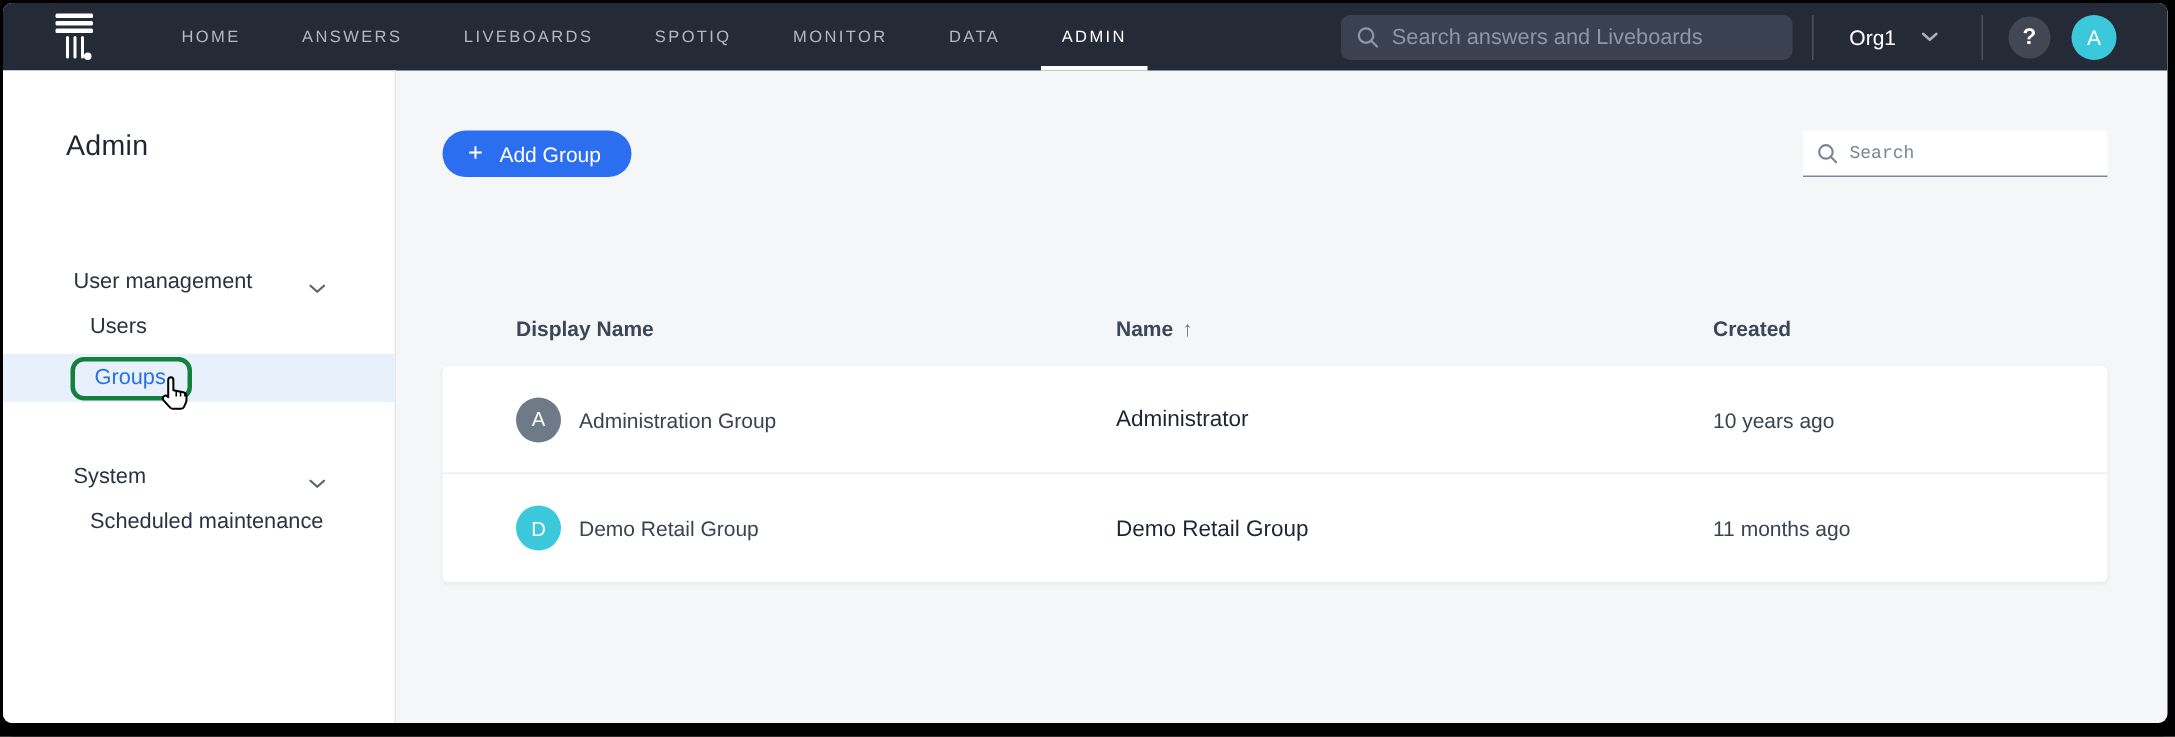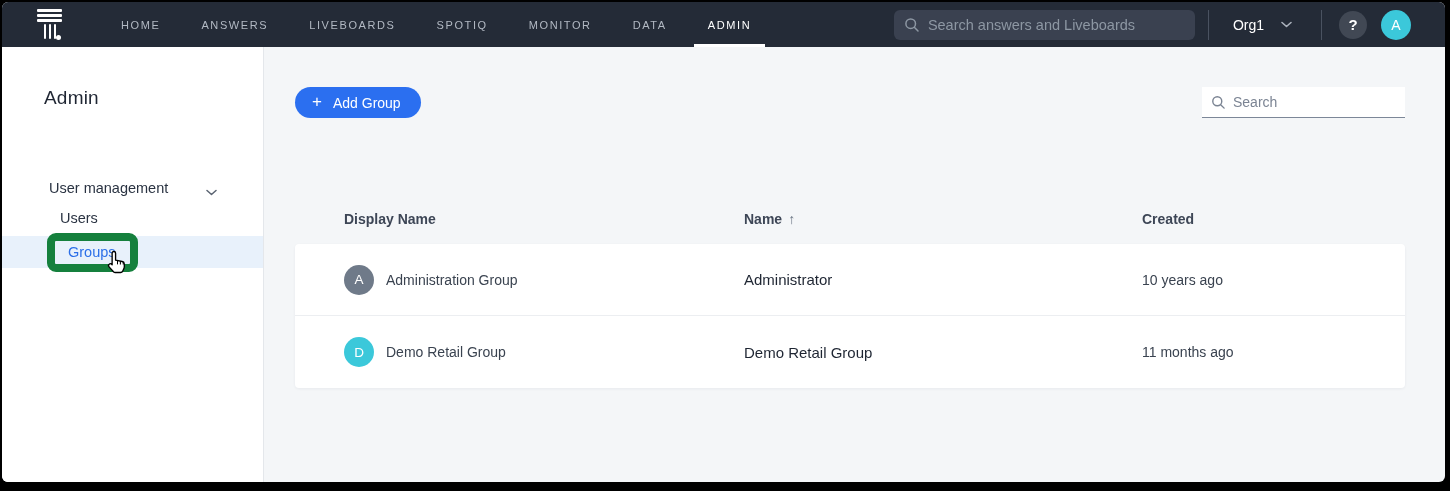--- a/index.html
+++ b/index.html
@@ -38,31 +38,31 @@
   
   .page-body { flex:1; display:flex; min-height:0; }
 
   .sidebar { width:262px; flex-shrink:0; background:#fff; border-right:1px solid #e4e7eb; position:relative; }
   .sidebar-title { margin:40px 0 0 42px; font-size:19px; color:#1f2633; font-weight:500; letter-spacing:0.2px; }
   .side-section { margin-top:57px; }
   .side-section.second { margin-top:28px; }
   .section-head { display:flex; align-items:flex-end; justify-content:space-between; padding:0 46px 0 47px; height:30px; font-size:14.5px; color:#2a3342; cursor:pointer; }
   .side-item { padding-left:58px; height:30px; display:flex; align-items:center; font-size:14.5px; color:#2a3342; margin-top:7px; cursor:pointer; }
   .groups-row { height:32px; background:#e8f1fb; display:flex; align-items:center; margin-top:3px; position:relative; cursor:pointer; }
-  .groups-pill { margin-left:45px; border:8px solid #15803d; border-radius:9px; padding:3px 14px 4px 13px; color:#2b6fe8; font-size:14.5px; background:transparent; }
+  .groups-pill { margin-left:45px; border:3px solid #15803d; border-radius:9px; padding:3px 14px 4px 13px; color:#2b6fe8; font-size:14.5px; background:transparent; }
   .cursor-glyph { position:absolute; left:104px; top:13px; pointer-events:none; }
 
   
   .content { flex:1; padding:0 40px 0 31px; min-width:0; }
   .toolbar { margin-top:40px; display:flex; align-items:center; justify-content:space-between; }
   .add-btn { height:31px; border:none; border-radius:16px; color:#fff; font-size:14px; font-family:"Liberation Sans", sans-serif; padding:0 20px 0 17px; display:flex; align-items:center; gap:11px; cursor:pointer; }
   .add-btn .plus { font-size:17px; font-weight:400; position:relative; top:-1px; }
   .content-search { width:203px; height:31px; background:#fff; border-bottom:1px solid #7c8798; display:flex; align-items:center; padding:0 9px; }
   .content-search svg { flex-shrink:0; margin-right:7px; }
-  .content-search input { border:none; outline:none; font-size:14px; color:#3a4350; width:100%; font-family:Liberation Sans, sans-serif; background:transparent; }
+  .content-search input { border:none; outline:none; font-size:12px; color:#3a4350; width:100%; font-family:Liberation Mono, monospace; background:transparent; }
   .content-search input::placeholder { color:#7b8493; }
 
   .table-header { margin-top:49px; display:grid; grid-template-columns:449px 398px 1fr; font-size:14px; font-weight:bold; color:#3d4656; }
   .table-header .th:first-child { padding-left:49px; }
   .th { display:flex; align-items:center; gap:6px;margin-top:44px; }
   .sort-arrow { color:#6b7584; font-weight:400; font-size:14px; cursor:pointer; }
 
   .card { margin-top:17px; background:#fff; border-radius:4px; box-shadow:0 1px 3px rgba(30,40,60,0.06); }
   .trow { height:72px; display:grid; grid-template-columns:449px 398px 1fr; align-items:center; border-bottom:1px solid #eceef1; cursor:pointer; }
   .trow:last-child { border-bottom:none; }
@@ -142,20 +142,29 @@
             <span class="groups-pill">Groups</span>
             <svg class="cursor-glyph" width="23" height="25" viewBox="0 0 24 26">
               <path d="M8.2 2.6c1 0 1.8.8 1.8 1.8v7.2l6.9 1.4c1.3.3 2.2 1.4 2.2 2.7v2.9c0 .5-.1 1-.3 1.4l-1.3 3c-.4.9-1.3 1.5-2.3 1.5h-5.6c-.7 0-1.3-.3-1.8-.8l-4.6-5.1c-.7-.8-.7-2 .1-2.7.7-.7 1.9-.7 2.6 0l.5.5V4.4c0-1 .8-1.8 1.8-1.8z" fill="#fff" stroke="#000" stroke-width="1.4" stroke-linejoin="round"></path>
               <line x1="12" y1="12" x2="12" y2="16" stroke="#000" stroke-width="1.1"></line>
               <line x1="15" y1="12.6" x2="15" y2="16" stroke="#000" stroke-width="1.1"></line>
               <line x1="18" y1="13.3" x2="18" y2="16" stroke="#000" stroke-width="1.1"></line>
             </svg>
           </div>
         </div>
 
+        <div class="side-section second">
+          <div class="section-head">
+            <span>System</span>
+            <svg width="11" height="7" viewBox="0 0 11 7">
+              <polyline points="1,1.5 5.5,5.5 10,1.5" fill="none" stroke="#5b6472" stroke-width="1.5" stroke-linecap="round" stroke-linejoin="round"></polyline>
+            </svg>
+          </div>
+          <div class="side-item">Scheduled maintenance</div>
+        </div>
       </div>
 
       <div class="content">
         <div class="toolbar">
           <button class="add-btn" style="background-color: rgb(43, 111, 240);">
             <span class="plus">+</span>
             <span>Add Group</span>
           </button>
           <div class="content-search">
             <svg width="15" height="15" viewBox="0 0 16 16">

